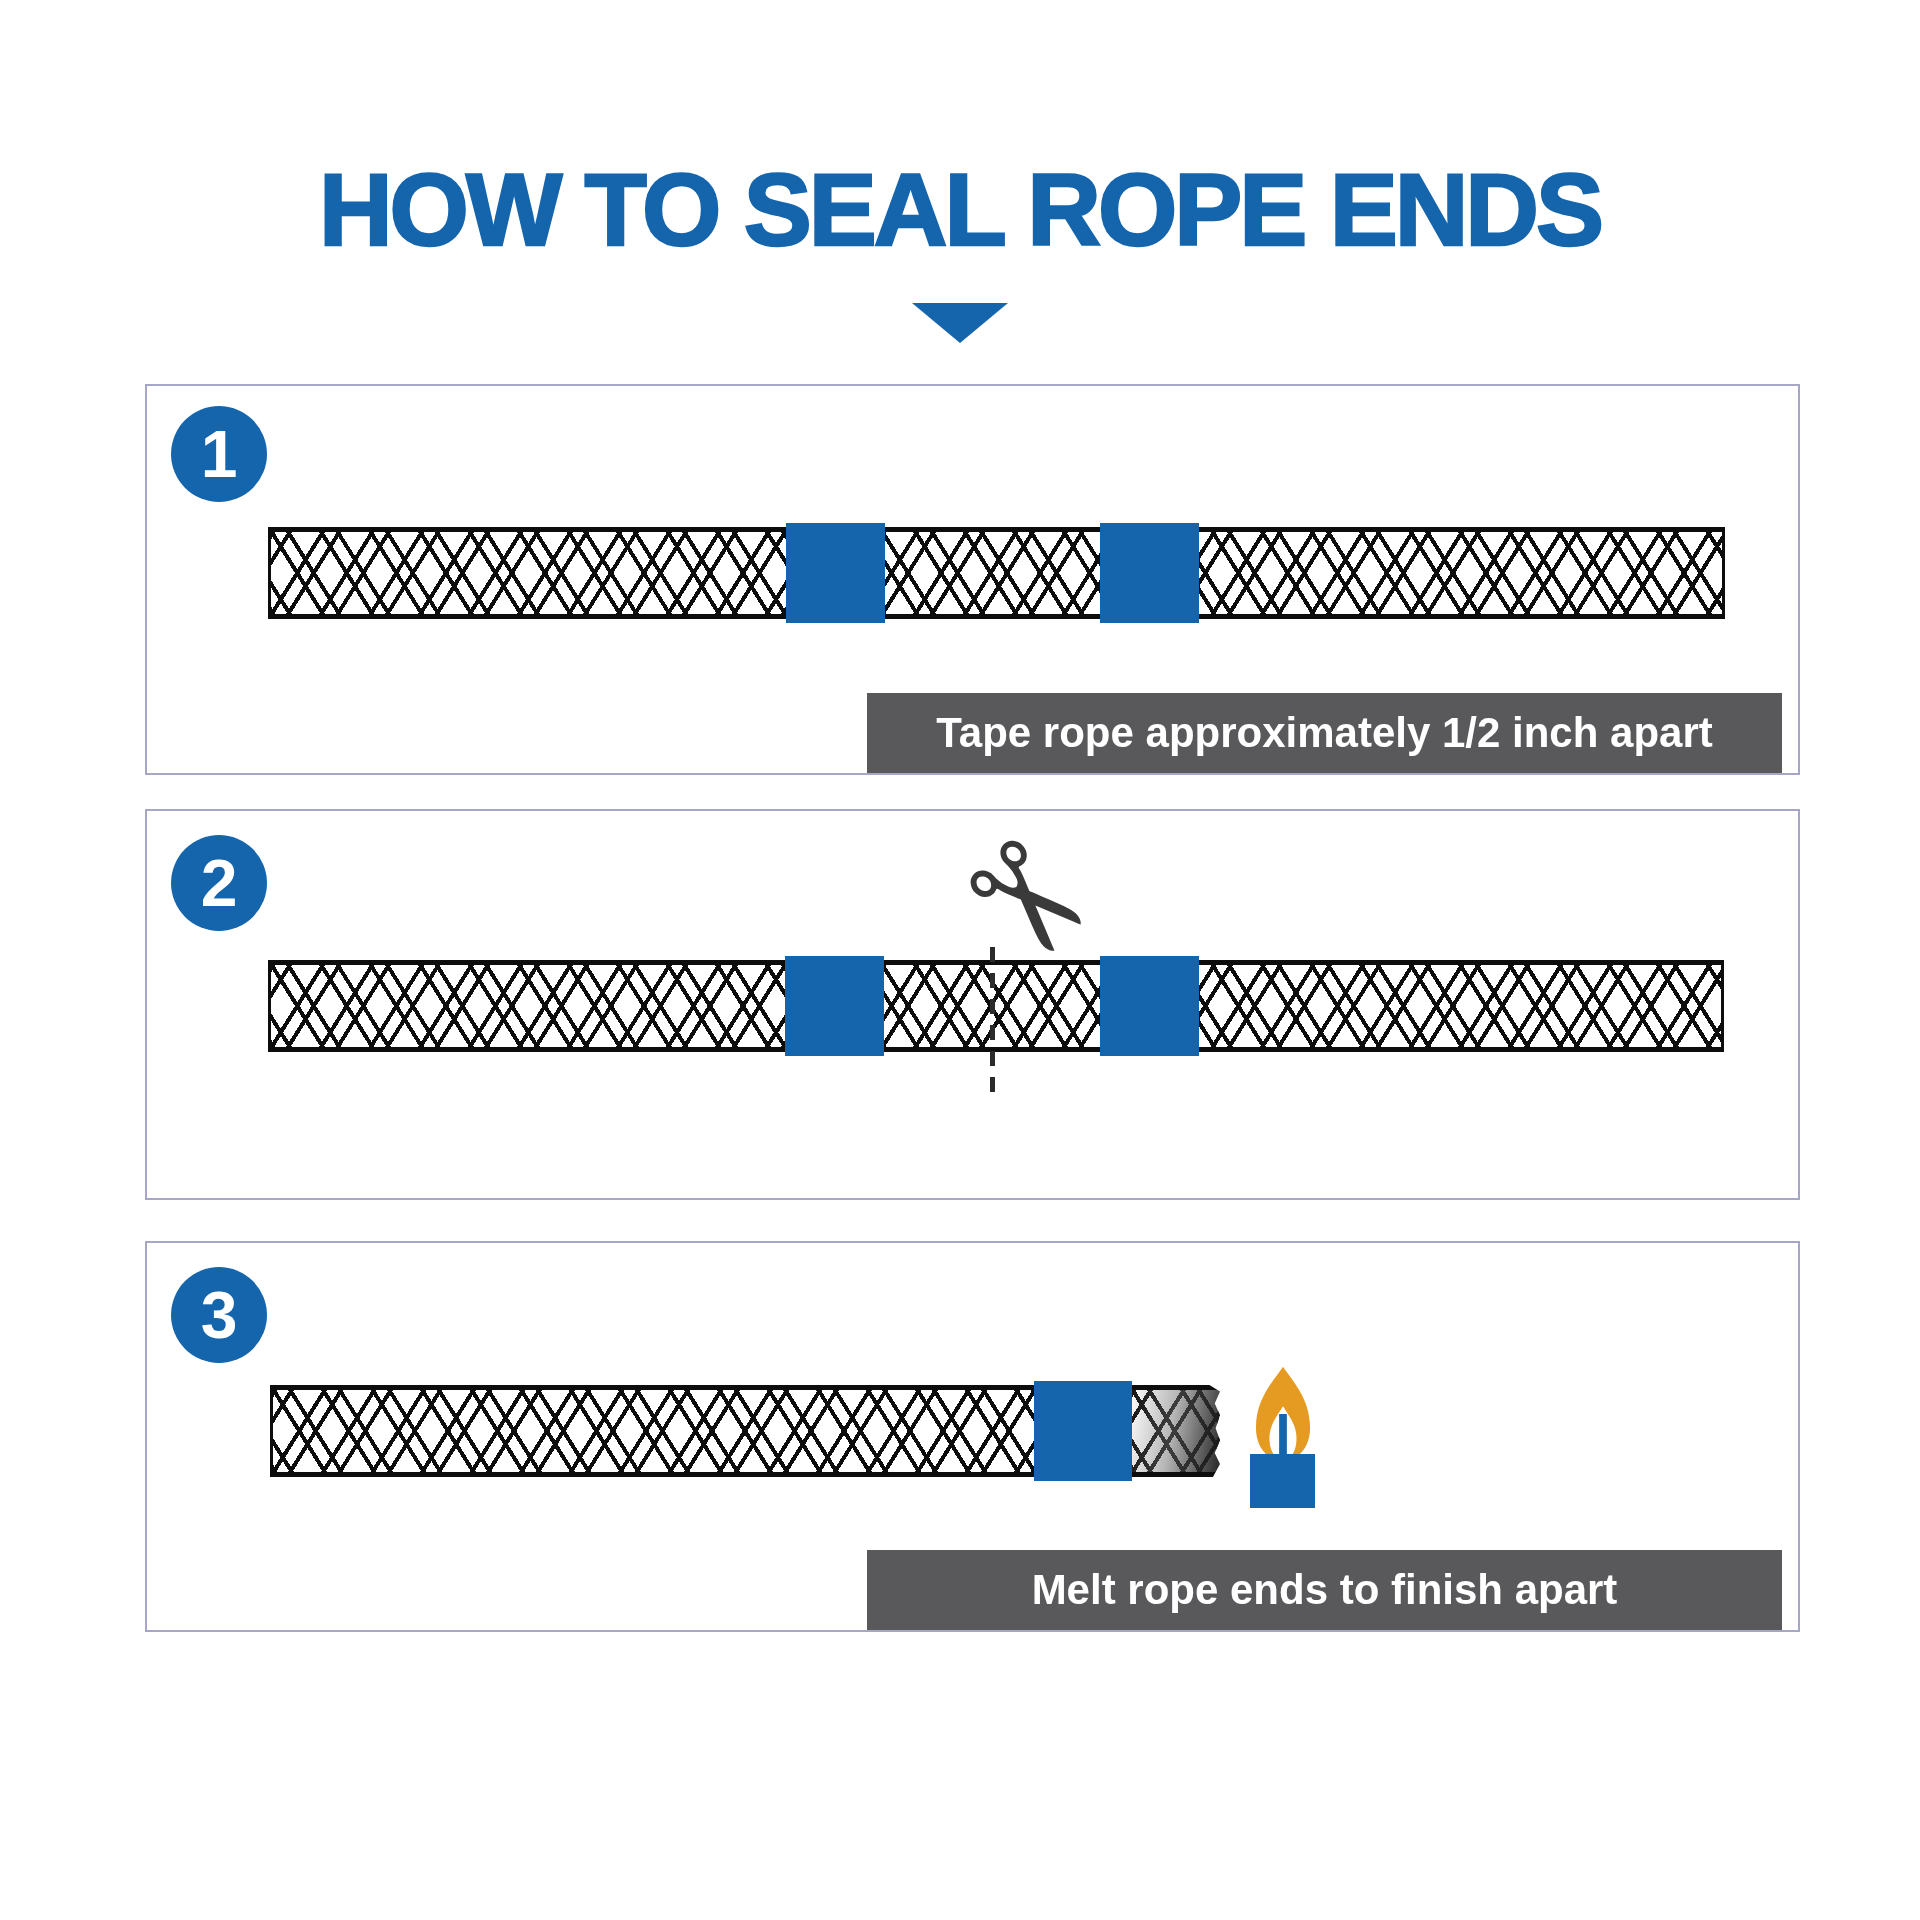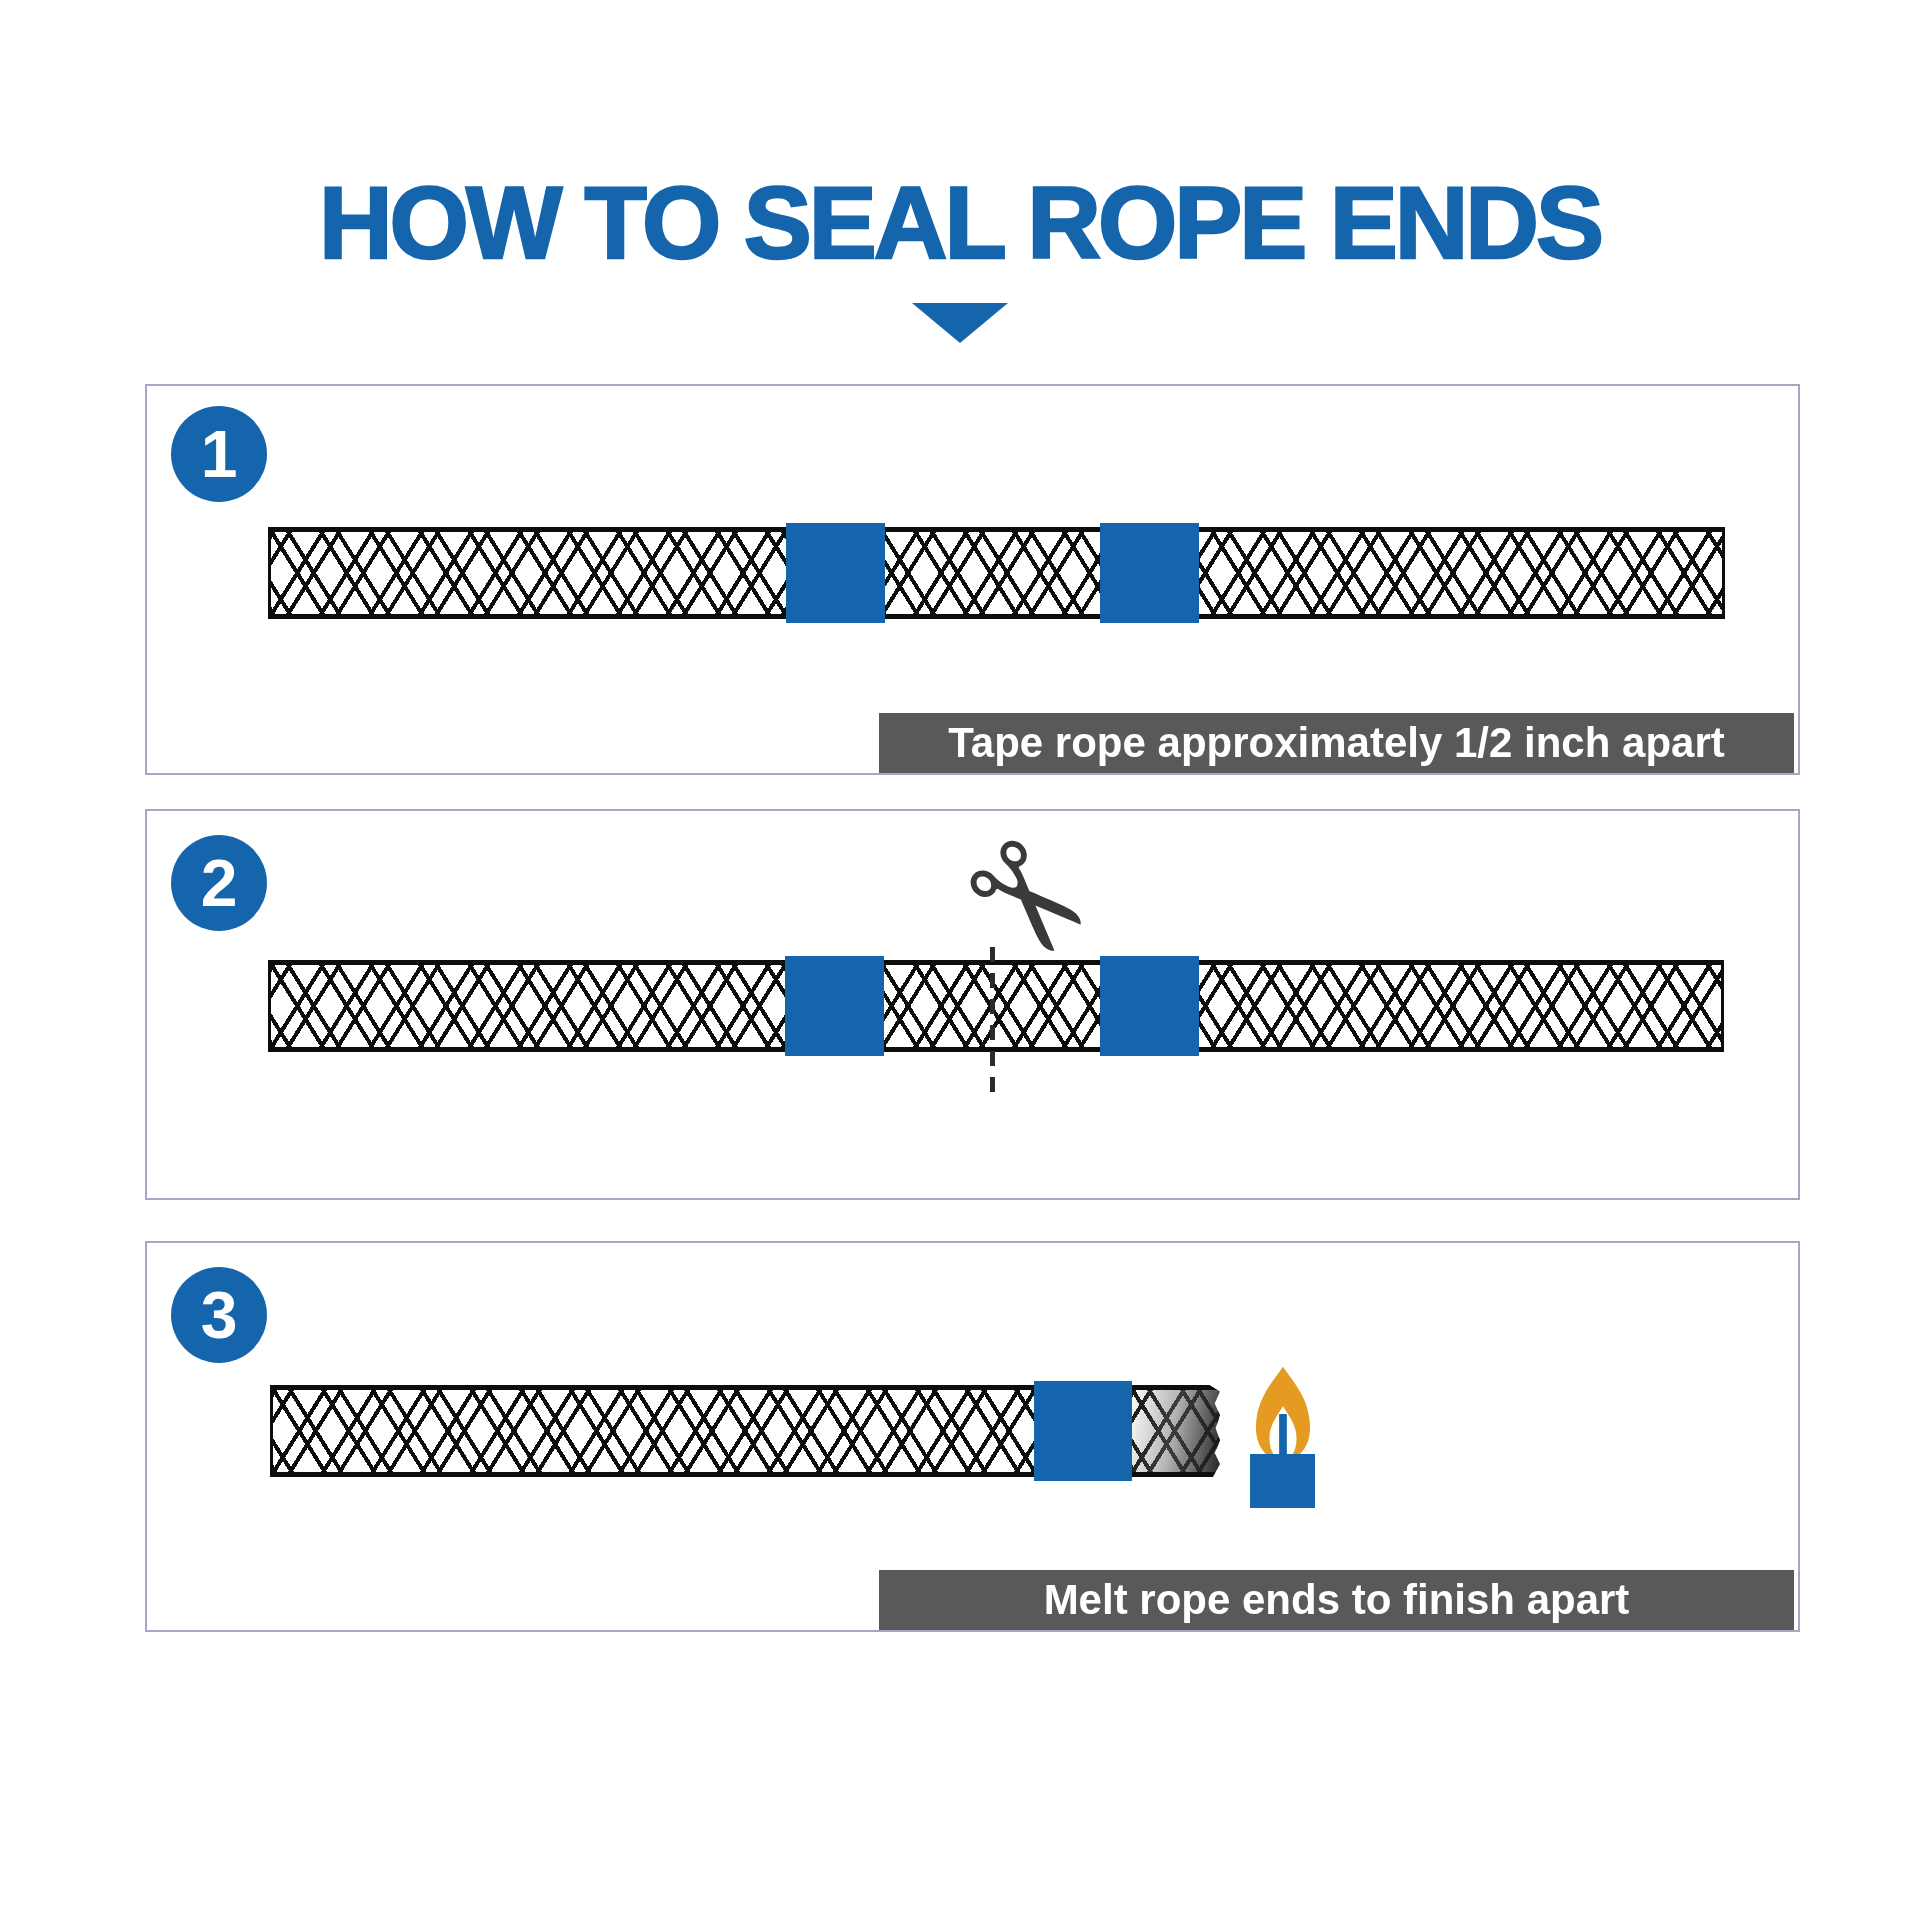--- a/index.html
+++ b/index.html
@@ -3,21 +3,21 @@
 <meta charset="utf-8">
 <style>
   html,body{margin:0;padding:0;background:#fff;}
   .canvas{
     position:relative;width:1920px;height:1920px;background:#ffffff;
     font-family:"Liberation Sans",sans-serif;overflow:hidden;
   }
   .title{
     position:absolute;left:0;top:152px;width:100%;
     text-align:center;font-size:102px;font-weight:bold;letter-spacing:-3px;
-    color:#1565AD;-webkit-text-stroke:2.5px #1565AD;white-space:nowrap;margin-top:13px;
+    color:#1565AD;-webkit-text-stroke:2.5px #1565AD;white-space:nowrap;
   }
   .arrow-down{
     position:absolute;left:912px;top:303px;width:0;height:0;
     border-left:48px solid transparent;border-right:48px solid transparent;
     border-top:40px solid #1565AD;
   }
   .panel{
     position:absolute;left:145px;width:1651px;height:387px;
     border:2px solid #A6A6C6;background:#fff;
   }
@@ -33,21 +33,21 @@
     position:absolute;box-sizing:border-box;height:92px;background-color:#fff;
     border-top:5px solid #0d0d0d;border-bottom:5px solid #0d0d0d;
     background-image:
       repeating-linear-gradient(58deg,#0d0d0d 0 4px,transparent 4px 14px,#0d0d0d 14px 18px,transparent 18px 42px),
       repeating-linear-gradient(122deg,#0d0d0d 0 4px,transparent 4px 14px,#0d0d0d 14px 18px,transparent 18px 42px);
   }
   .rope.ends{border-left:3px solid #0d0d0d;border-right:3px solid #0d0d0d;}
   .rope.left-end{border-left:3px solid #0d0d0d;}
   .tape{position:absolute;width:99px;height:100px;background:#1565AD;}
   .caption-bar{
-    position:absolute;right:4px;bottom:0;width:915px;height:60px;background:#59595B;
+    position:absolute;right:16px;bottom:0;width:915px;height:80px;background:#59595B;
     color:#fff;font-size:42px;font-weight:bold;
     display:flex;align-items:center;justify-content:center;white-space:nowrap;
   }
   .scissors{
     position:absolute;left:795px;top:5px;width:170px;height:170px;
     font-family:"DejaVu Sans",sans-serif;font-size:150px;line-height:170px;
     text-align:center;color:#3a3a3a;transform:rotate(45deg);
   }
   .cutline{
     position:absolute;left:843px;top:136px;width:5px;height:146px;

